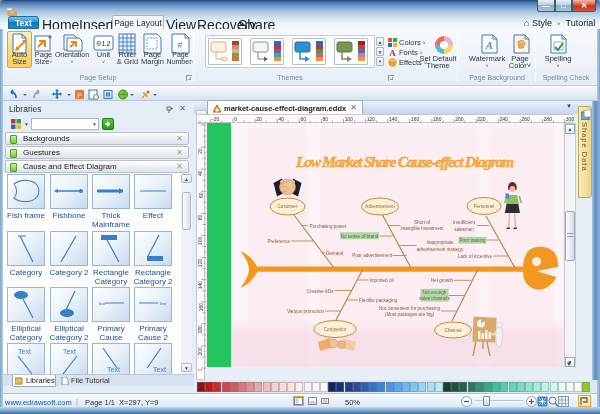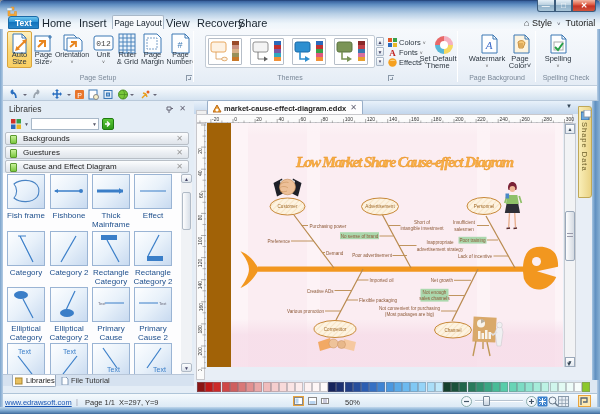--- a/index.html
+++ b/index.html
@@ -8,21 +8,21 @@
 #title{left:0;top:0;width:600px;height:29px;background:linear-gradient(#1c3a6e 0%,#3c67a2 5%,#5d8cc0 15%,#8fb2d6 30%,#b9d0e6 48%,#dde9f4 68%,#eef5fa 82%,#f4f8fc 100%)}
 #tbtext{left:200px;top:2px;font-size:8.5px;color:#fff;text-shadow:0 0 3px #1c3f6e}
 
 #wbtns{left:537px;top:0;width:59px;height:12px;display:flex}
 .wb{height:12px;border:1px solid #3c5c7c;border-top:none;background:linear-gradient(#e7f1f8 0%,#b9cfdf 45%,#8fb0c8 50%,#a8c4d8 100%);color:#fff;font-size:8px;text-align:center;line-height:10px;font-weight:bold}
 .wb.min{width:19px;border-radius:0 0 0 3px}
 .wb.max{width:19px}
 .wb.cls{width:26px;border-radius:0 0 3px 0;background:linear-gradient(#f2b9a6 0%,#e06148 40%,#c43325 55%,#d2543c 100%)}
 .wb span{display:inline-block;line-height:11px}
 
-.rt{top:17px;height:12px;font-size:11px;color:#18232e;}
+.rt{top:17px;height:12px;font-size:14px;color:#18232e;}
 #styleTut{left:524px;top:18px;font-size:9px;color:#222}
 
 #ribbon{left:0;top:29px;width:600px;height:57px;background:linear-gradient(#f6f9fc,#eef3f9 60%,#e4ecf5);border-bottom:1px solid #c0cedd}
 .gsep{top:31px;width:1px;height:51px;background:#c9d4e2;border-right:1px solid #fff}
 .glabel{top:74px;font-size:7px;color:#7a8898;text-align:center}
 .btext{font-size:7.5px;color:#2c3640;text-align:center;line-height:6.5px}
 .caret{font-size:5px;color:#555}
 #autosz{left:7px;top:31px;width:25px;height:37px;background:linear-gradient(#fdf0c0,#fbd878 55%,#f9cf62);border:1px solid #d9a43c;border-radius:2px}
 
 #thgal{left:205px;top:35px;width:170px;height:33px;background:#fff;border:1px solid #c3ccd6;border-radius:2px}
@@ -40,21 +40,21 @@
 .shbox{position:absolute;width:38px;height:35px;background:linear-gradient(135deg,#fdfeff 0%,#e8f1fa 50%,#c8daf0 100%);border:1px solid #9ab4d4}
 .shlab{position:absolute;width:44px;font-size:8px;color:#1e4f8c;text-align:center;line-height:9px}
 #gsb{left:181px;top:174px;width:11px;height:199px;background:#f0f2f5}
 #ltabs{left:3px;top:374px;width:191px;height:12px;background:#d6e2f0;border-top:1px solid #b8c6d8}
 
 #dtabbar{left:194px;top:101px;width:403px;height:13px;background:linear-gradient(#e8f1fa,#c2d6ec)}
 #dtab{left:207px;top:100px;width:156px;height:14px;background:#fdfdfe;border:1px solid #98aec8;border-bottom:none;border-radius:2px 2px 0 0;font-size:7.5px;color:#222;padding:3px 0 0 16px;font-weight:bold}
 #hruler{left:196px;top:114px;width:377px;height:9px;background:#fbfbfb;border:1px solid #c8c8cc;font-size:6px;color:#555}
 #vruler{left:196px;top:123px;width:9px;height:257px;background:#fbfbfb;border:1px solid #c8c8cc}
 #cornbox{left:196px;top:110px;width:11px;height:5px;background:#f0f0f0;border:1px solid #c8c8cc}
-#cview{left:207px;top:123px;width:356px;height:244px;background:#a16207;overflow:hidden}
+#cview{left:207px;top:123px;width:356px;height:244px;background:#22c55e;overflow:hidden}
 #page{position:absolute;left:24px;top:0px;width:332px;height:244px;background:
  linear-gradient(rgba(253,244,247,.9),rgba(253,244,247,0) 12px),
  linear-gradient(0deg,rgba(246,219,232,.75) 0 32px,rgba(246,219,232,0) 48px),
  linear-gradient(90deg,#fdf4f7 0 17px,#fbedf2 17px 76px,#fdf3f6 76px 89px,#fbedf2 89px 246px,#fdf3f6 246px 259px,#fbedf2 259px 324px,#fdf4f7 324px);}
 #vsb{left:564px;top:123px;width:12px;height:244px;background:#f2f3f5;border:1px solid #c8ccd2}
 #hsbrow{left:206px;top:368px;width:370px;height:12px;background:#e8eef5;border-top:1px solid #c0c8d2}
 #shapedata{left:578px;top:106px;width:14px;height:92px;background:linear-gradient(90deg,#f9eeb8,#ead385);border:1px solid #c0a858;border-radius:0 3px 3px 0}
 
 #palette{left:196px;top:380px;width:401px;height:13px;background:#dde7f2}
 
@@ -710,21 +710,21 @@
       <div style="position:absolute;left:329.0px;top:2px;width:8px;height:10px;background:#90e4d0;border:0.5px solid rgba(120,120,130,.4)"></div>
       <div style="position:absolute;left:337.2px;top:2px;width:8px;height:10px;background:#a6ecda;border:0.5px solid rgba(120,120,130,.4)"></div>
       <div style="position:absolute;left:345.4px;top:2px;width:8px;height:10px;background:#bcf2e4;border:0.5px solid rgba(120,120,130,.4)"></div>
       <div style="position:absolute;left:353.6px;top:2px;width:8px;height:10px;background:#d0f6ec;border:0.5px solid rgba(120,120,130,.4)"></div>
       <div style="position:absolute;left:361.8px;top:2px;width:8px;height:10px;background:#e2faf2;border:0.5px solid rgba(120,120,130,.4)"></div>
       <div style="position:absolute;left:370.0px;top:2px;width:8px;height:10px;background:#eefcf8;border:0.5px solid rgba(120,120,130,.4)"></div>
       <div style="position:absolute;left:378.2px;top:2px;width:8px;height:10px;background:#f8fefc;border:0.5px solid rgba(120,120,130,.4)"></div>
       <div style="position:absolute;left:386.4px;top:2px;width:8px;height:10px;background:#8cc82c;border:0.5px solid rgba(120,120,130,.4)"></div>
     </div>
   <div class="abs" id="status">
-  <span style="position:absolute;left:5px;top:4px;color:#1a56b4;text-decoration:underline">www.edrawsoft.com</span>
+  <span style="position:absolute;left:5px;top:4px;color:#1a56b4;">www.edrawsoft.com</span>
   <span style="position:absolute;left:76px;top:3px;color:#99a">|</span>
   <span style="position:absolute;left:85px;top:4px">Page 1/1</span>
   <span style="position:absolute;left:119px;top:4px">X=297, Y=9</span>
   <div style="position:absolute;left:293px;top:2px;width:11px;height:10px;border:1px solid #e8a33c;background:#fde8b0"></div>
   <svg style="position:absolute;left:294px;top:3px" width="9" height="8">
         <rect x="0.5" y="0.5" width="8" height="7" fill="#fff" stroke="#888"></rect>
         <rect x="1.5" y="1.5" width="3" height="5" fill="#b8d4f0"></rect>
       </svg>
   <svg style="position:absolute;left:308px;top:3px" width="9" height="8">
         <rect x="0.5" y="0.5" width="8" height="7" fill="#fff" stroke="#888"></rect>

